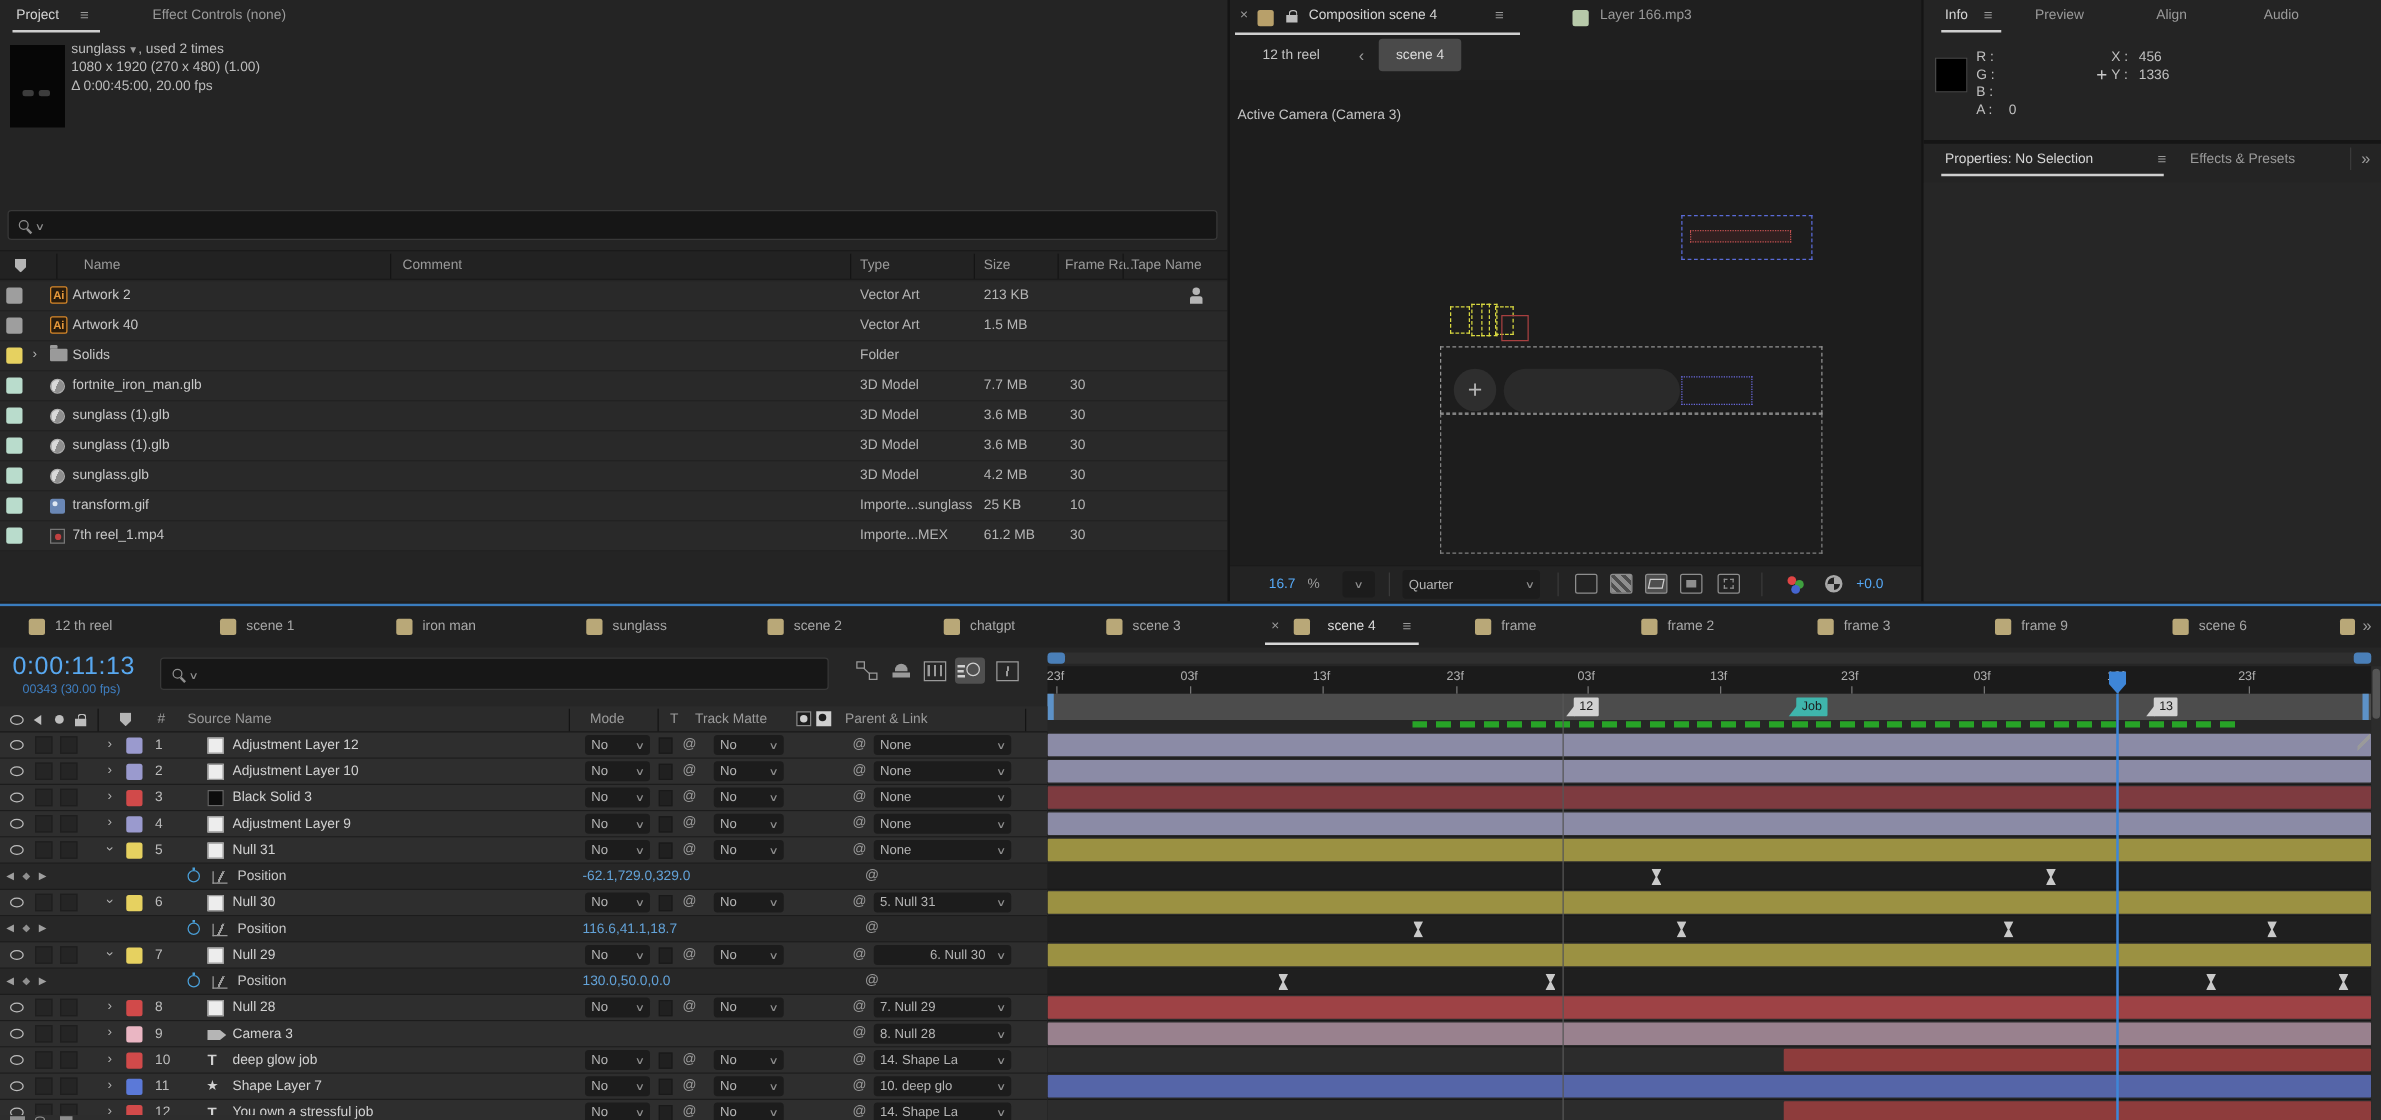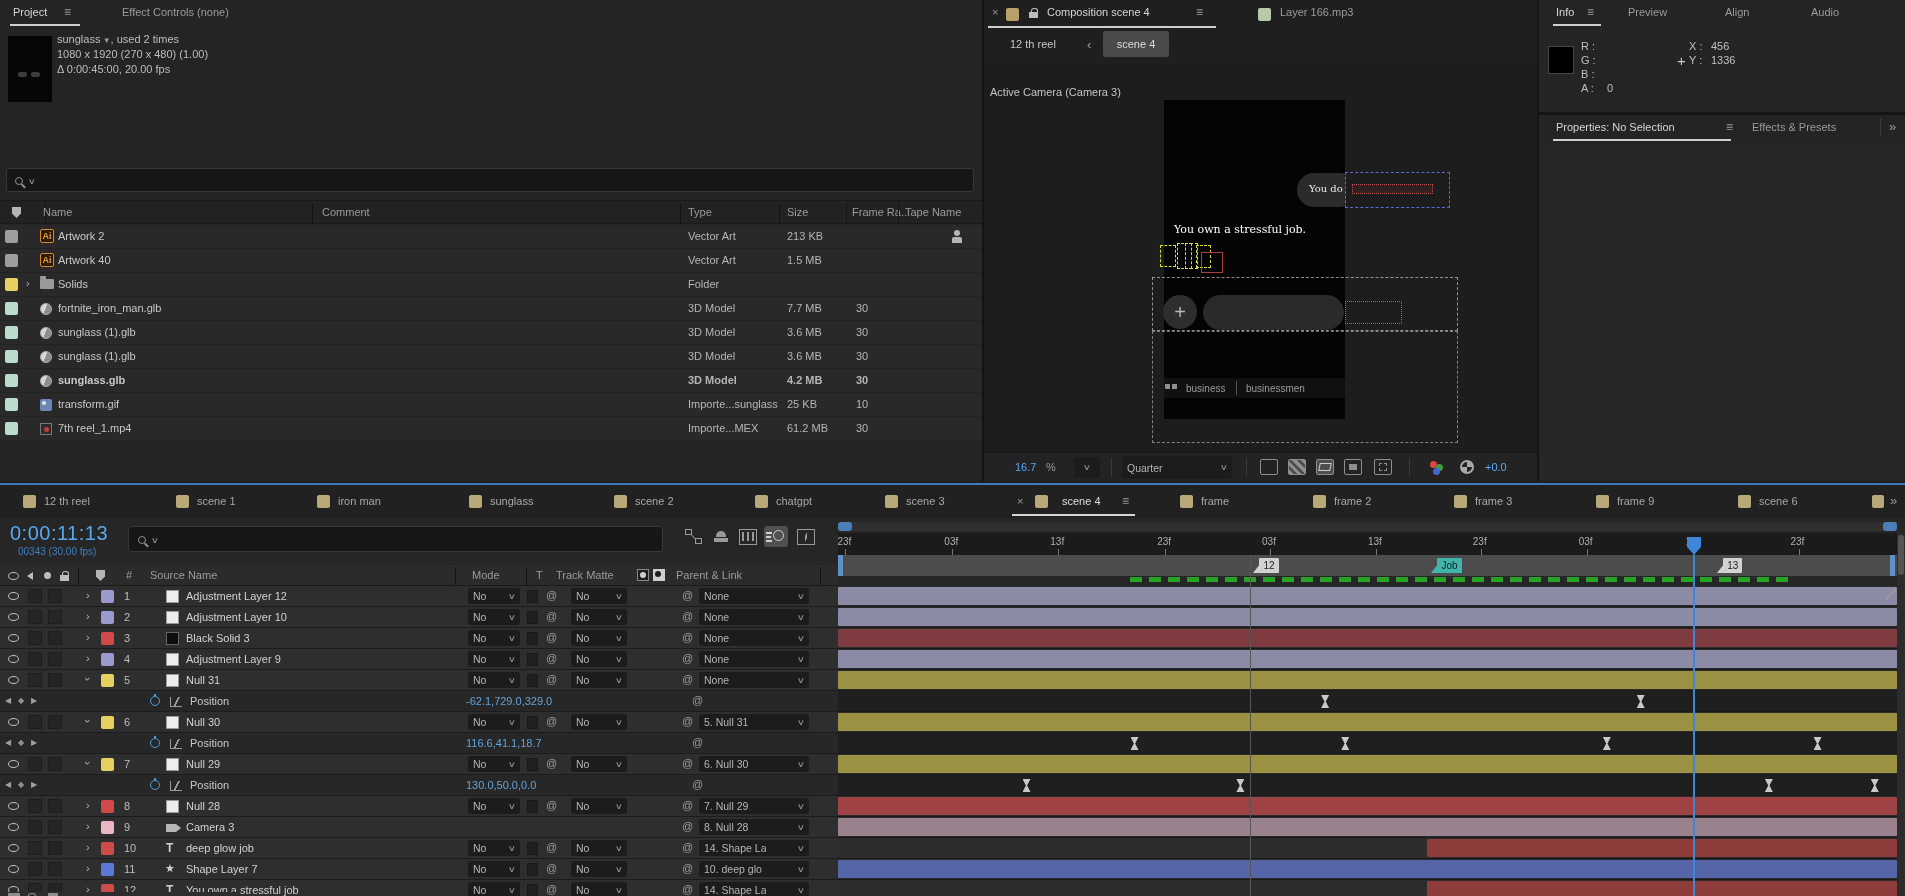--- a/index.html
+++ b/index.html
@@ -65,21 +65,21 @@
 
     <div class="r" style="left:6px;top:168px;width:968px;height:24px;background:#161616;border:1px solid #383838;border-radius:3px;">
       <span class="mag r" style="left:8px;top:6px;"></span>
       <span class="r cv" style="left:22px;top:8px;">∨</span>
       <input class="r" style="left: 36px; top: 2px; width: 900px; height: 18px;">
     </div>
 
     <div class="r" style="left:0;top:200px;width:982px;height:24px;background:#222222;border-top:1px solid #1a1a1a;border-bottom:1px solid #1a1a1a;">
       <span class="tag r" style="left:12px;top:6px;"></span>
       <div class="r vdiv" style="left:45px;top:2px;width:1px;height:20px;"></div>
-      <span class="r txt dim" style="left:43px;top:5px;">Name</span>
+      <span class="r txt dim" style="left:67px;top:5px;">Name</span>
       <div class="r vdiv" style="left:312px;top:2px;width:1px;height:20px;"></div>
       <span class="r txt dim" style="left:322px;top:5px;">Comment</span>
       <div class="r vdiv" style="left:680px;top:2px;width:1px;height:20px;"></div>
       <span class="r txt dim" style="left:688px;top:5px;">Type</span>
       <div class="r vdiv" style="left:779px;top:2px;width:1px;height:20px;"></div>
       <span class="r txt dim" style="left:787px;top:5px;">Size</span>
       <div class="r vdiv" style="left:846px;top:2px;width:1px;height:20px;"></div>
       <span class="r txt dim" style="left:852px;top:5px;">Frame Ra...</span>
       <div class="r vdiv" style="left:898px;top:2px;width:1px;height:20px;"></div>
       <span class="r txt dim" style="left:905px;top:5px;">Tape Name</span>
@@ -132,21 +132,21 @@
           <div style="position: absolute; left: 856px; top: 5px; color: rgb(181, 181, 181);">30</div>
         </div>
         <div style="position: absolute; left: 0px; top: 120px; width: 982px; height: 24px; background: rgb(41, 41, 41); border-bottom: 1px solid rgb(34, 34, 34);">
           <div style="position: absolute; left: 5px; top: 5px; width: 13px; height: 13px; border-radius: 2px; background: rgb(185, 220, 204);"></div>
           <div class="glb-ic" style="position: absolute; left: 40px; top: 6px;"></div>
           <div style="position: absolute; left: 58px; top: 5px; color: rgb(200, 200, 200); white-space: nowrap;">sunglass (1).glb</div>
           <div style="position: absolute; left: 688px; top: 5px; color: rgb(181, 181, 181); white-space: nowrap;">3D Model</div>
           <div style="position: absolute; left: 787px; top: 5px; color: rgb(181, 181, 181); white-space: nowrap;">3.6 MB</div>
           <div style="position: absolute; left: 856px; top: 5px; color: rgb(181, 181, 181);">30</div>
         </div>
-        <div style="position: absolute; left: 0px; top: 144px; width: 982px; height: 24px; background: rgb(41, 41, 41); border-bottom: 1px solid rgb(34, 34, 34); font-weight: bold;">
+        <div style="position: absolute; left: 0px; top: 144px; width: 982px; height: 24px; background: rgb(41, 41, 41); border-bottom: 1px solid rgb(34, 34, 34);">
           <div style="position: absolute; left: 5px; top: 5px; width: 13px; height: 13px; border-radius: 2px; background: rgb(185, 220, 204);"></div>
           <div class="glb-ic" style="position: absolute; left: 40px; top: 6px;"></div>
           <div style="position: absolute; left: 58px; top: 5px; color: rgb(200, 200, 200); white-space: nowrap;">sunglass.glb</div>
           <div style="position: absolute; left: 688px; top: 5px; color: rgb(181, 181, 181); white-space: nowrap;">3D Model</div>
           <div style="position: absolute; left: 787px; top: 5px; color: rgb(181, 181, 181); white-space: nowrap;">4.2 MB</div>
           <div style="position: absolute; left: 856px; top: 5px; color: rgb(181, 181, 181);">30</div>
         </div>
         <div style="position: absolute; left: 0px; top: 168px; width: 982px; height: 24px; background: rgb(41, 41, 41); border-bottom: 1px solid rgb(34, 34, 34);">
           <div style="position: absolute; left: 5px; top: 5px; width: 13px; height: 13px; border-radius: 2px; background: rgb(185, 220, 204);"></div>
           <div class="img-ic" style="position: absolute; left: 40px; top: 6px;"></div>
@@ -181,32 +181,20 @@
 
     <span class="r txt" style="left:26px;top:38px;color:#c4c4c4;">12 th reel</span>
     <span class="r dim" style="left:103px;top:37px;font-size:13px;">‹</span>
     <div class="r" style="left:119px;top:31px;width:66px;height:26px;background:#4a4a4a;border-radius:3px;display:flex;align-items:center;justify-content:center;">
       <span style="color:#dddddd;">scene 4</span>
     </div>
 
     <div class="r" style="left:0;top:64px;width:553px;height:388px;background:#1d1d1d;">
       <span class="r txt" style="left:6px;top:22px;color:#c4c4c4;">Active Camera (Camera 3)</span>
 
-      <div class="r" style="left:180px;top:36px;width:181px;height:319px;background:#040404;overflow:hidden;">
-        <div class="r" style="left:133px;top:73px;width:60px;height:34px;background:#2b2b2b;border-radius:17px;"></div>
-        <span class="r txt serif" style="left:145px;top:83px;color:#e8e8e8;font-size:10px;">You do</span>
-        <span class="r txt serif" style="left:10px;top:123px;color:#ffffff;font-size:11px;">You own a stressful job.</span>
-
-        <div class="r" style="left:-10px;top:278px;width:191px;height:20px;background:#101010;"></div>
-        <div class="r" style="left:1px;top:284px;width:5px;height:5px;background:#8e8e8e;"></div>
-        <div class="r" style="left:8px;top:284px;width:5px;height:5px;background:#8e8e8e;"></div>
-        <span class="r txt" style="left:22px;top:283px;color:#9a9a9a;font-size:10px;">business</span>
-        <div class="r" style="left:72px;top:281px;width:1px;height:14px;background:#555;"></div>
-        <span class="r txt" style="left:82px;top:283px;color:#9a9a9a;font-size:10px;">businessmen</span>
-      </div>
 
       <div class="r" style="left:361px;top:108px;width:105px;height:36px;border:1px dashed #5a6bd8;"></div>
       <div class="r" style="left:368px;top:120px;width:81px;height:10px;border:1px dotted #c05050;background:rgba(200,60,60,0.12);"></div>
       <div class="r" style="left:176px;top:181px;width:16px;height:22px;border:1px dashed #d8d840;"></div>
       <div class="r" style="left:193px;top:179px;width:15px;height:26px;border:1px dashed #d8d840;"></div>
       <div class="r" style="left:201px;top:179px;width:13px;height:26px;border:1px dashed #d8d840;"></div>
       <div class="r" style="left:212px;top:181px;width:15px;height:23px;border:1px dashed #d8d840;"></div>
       <div class="r" style="left:217px;top:188px;width:22px;height:21px;border:1px solid #a84040;"></div>
       <div class="r" style="left:168px;top:213px;width:306px;height:54px;border:1px dashed rgba(210,210,210,0.65);"></div>
       <div class="r" style="left:168px;top:267px;width:306px;height:112px;border:1px dashed rgba(210,210,210,0.55);"></div>
@@ -598,21 +586,21 @@
           <div class="cv">∨</div>
         </div>
         <div style="position: absolute; left: 527px; top: 4px; width: 11px; height: 13px; background: rgb(32, 32, 32); border: 1px solid rgb(25, 25, 25);"></div>
         <div style="position: absolute; left: 546px; top: 3px; color: rgb(154, 154, 154);">@</div>
         <div class="dd" style="position: absolute; left: 571px; top: 2px; width: 56px; height: 16px;">
           <div>No</div>
           <div class="cv">∨</div>
         </div>
         <div style="position: absolute; left: 682px; top: 3px; color: rgb(154, 154, 154);">@</div>
         <div class="dd" style="position: absolute; left: 699px; top: 2px; width: 110px; height: 16px;">
-          <div style="white-space: nowrap; overflow: hidden; max-width: 86px;">6. Null 30</div>
+          <div style="white-space: nowrap; overflow: hidden; max-width: 86px; margin-left: 40px;">6. Null 30</div>
           <div class="cv">∨</div>
         </div>
       </div>
       <div style="position: absolute; left: 0px; top: 189px; width: 838px; height: 21px; background: rgb(39, 39, 39); border-bottom: 1px solid rgb(28, 28, 28);">
         <div style="position: absolute; left: 5px; top: 5px; color: rgb(159, 159, 159); font-size: 8px;">◀</div>
         <div style="position: absolute; left: 18px; top: 5px; color: rgb(143, 143, 143); font-size: 8px;">◆</div>
         <div style="position: absolute; left: 31px; top: 5px; color: rgb(159, 159, 159); font-size: 8px;">▶</div>
         <div class="sw" style="position: absolute; left: 150px; top: 5px;"></div>
         <div style="position: absolute; left: 170px; top: 6px; width: 12px; height: 10px; border-left: 1.5px solid rgb(154, 154, 154); border-bottom: 1.5px solid rgb(154, 154, 154); background: linear-gradient(115deg, transparent 45%, rgb(154, 154, 154) 45%, rgb(154, 154, 154) 58%, transparent 58%);"></div>
         <div style="position: absolute; left: 190px; top: 4px; color: rgb(200, 200, 200);">Position</div>

